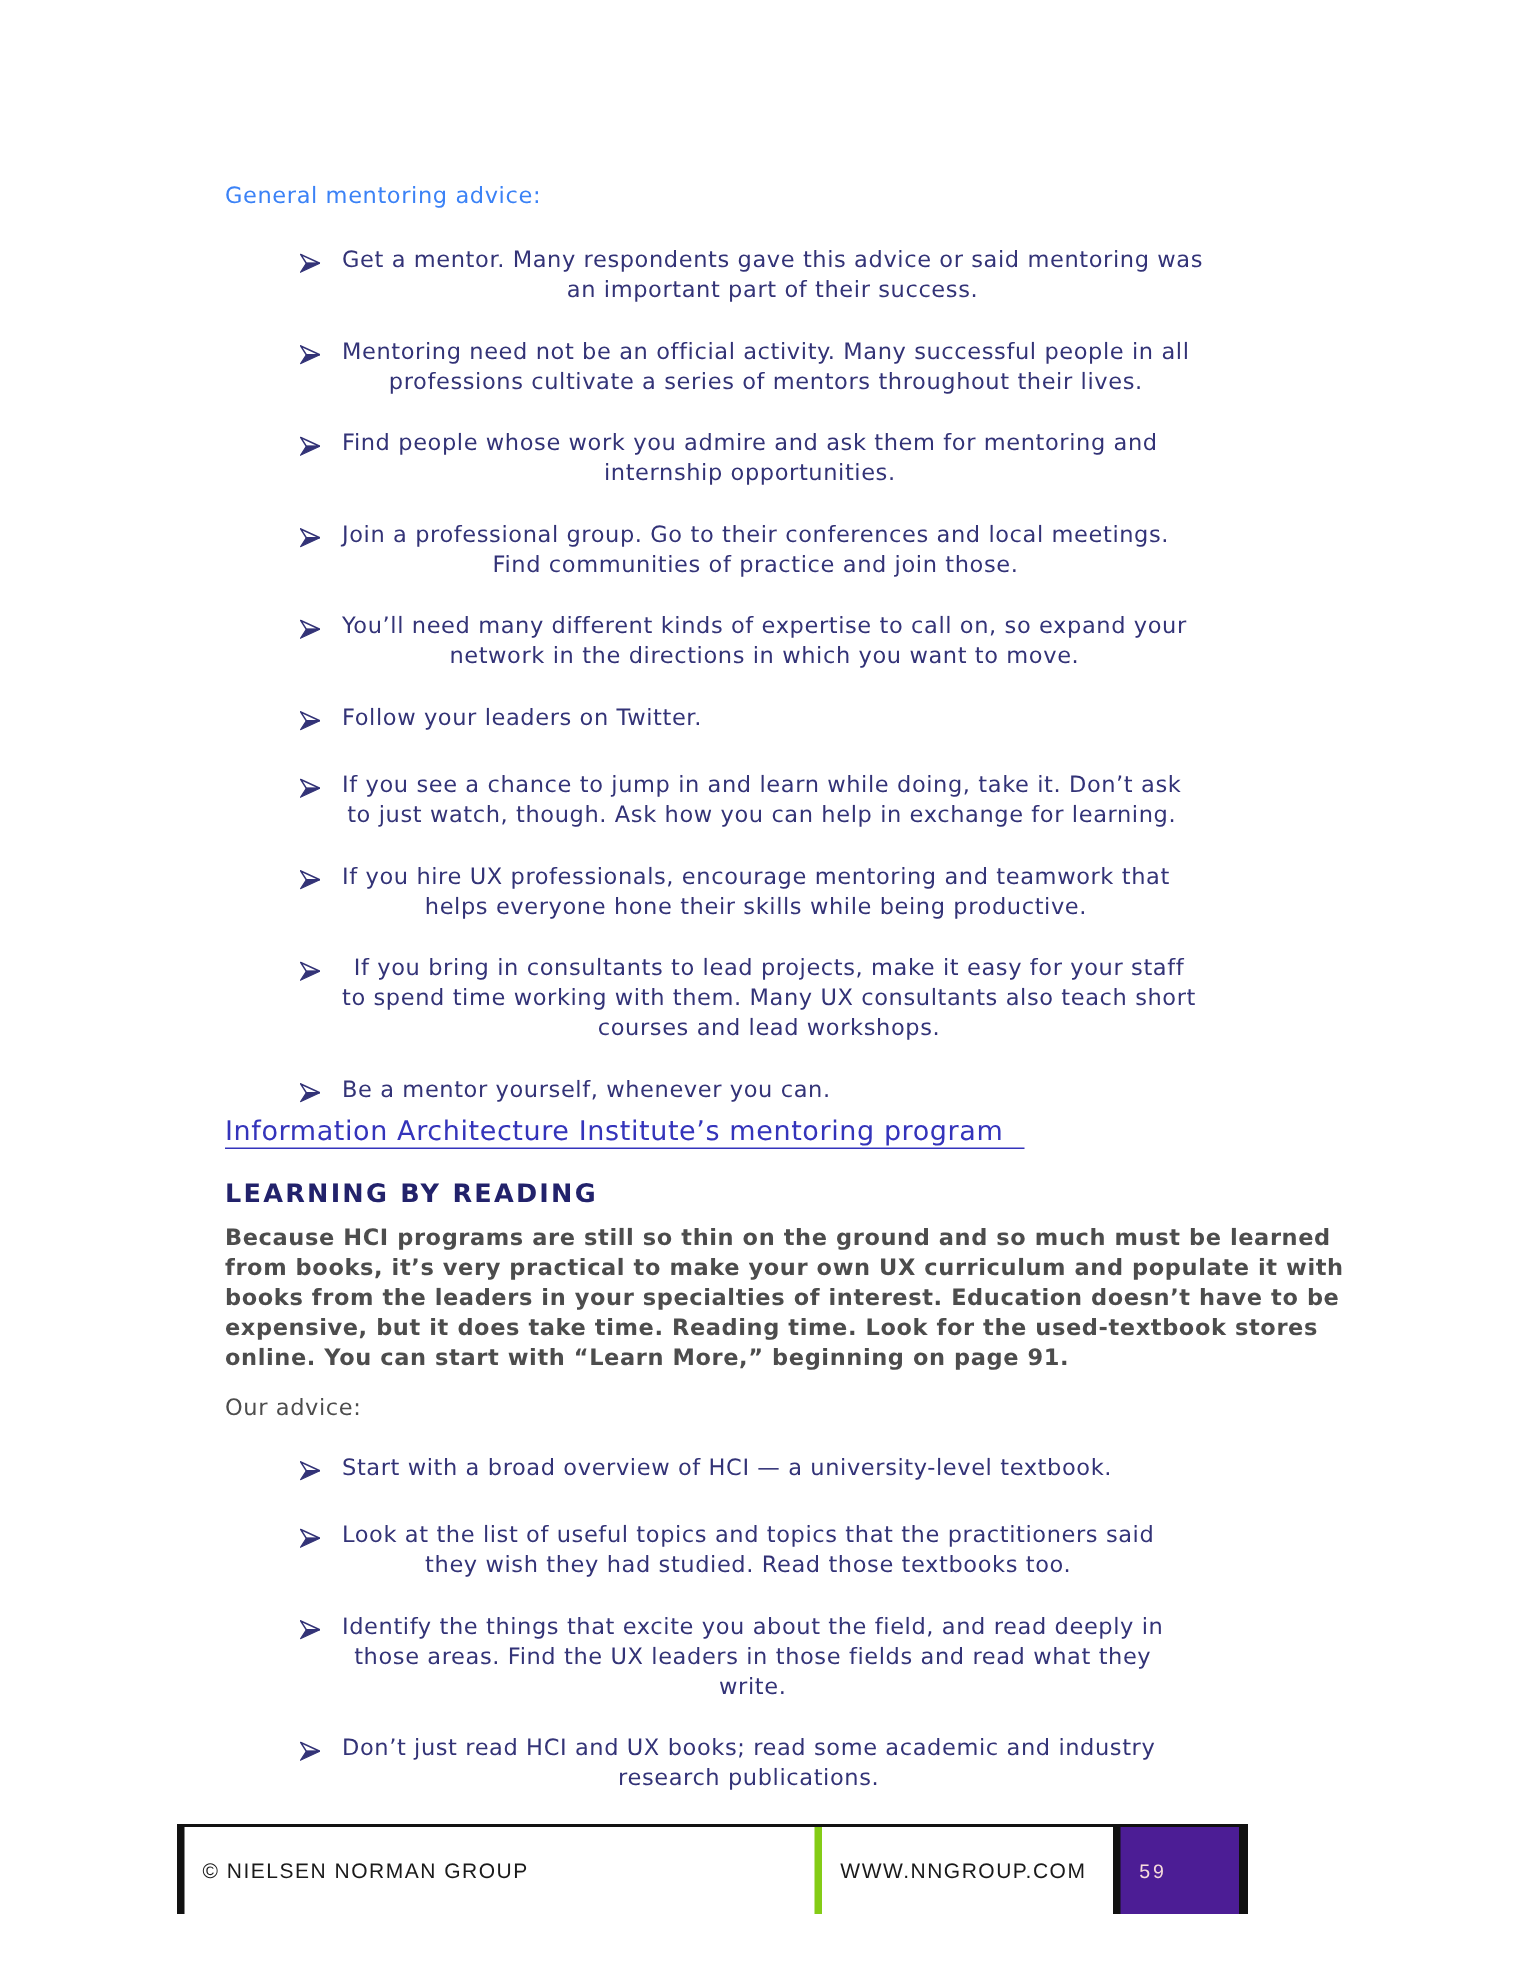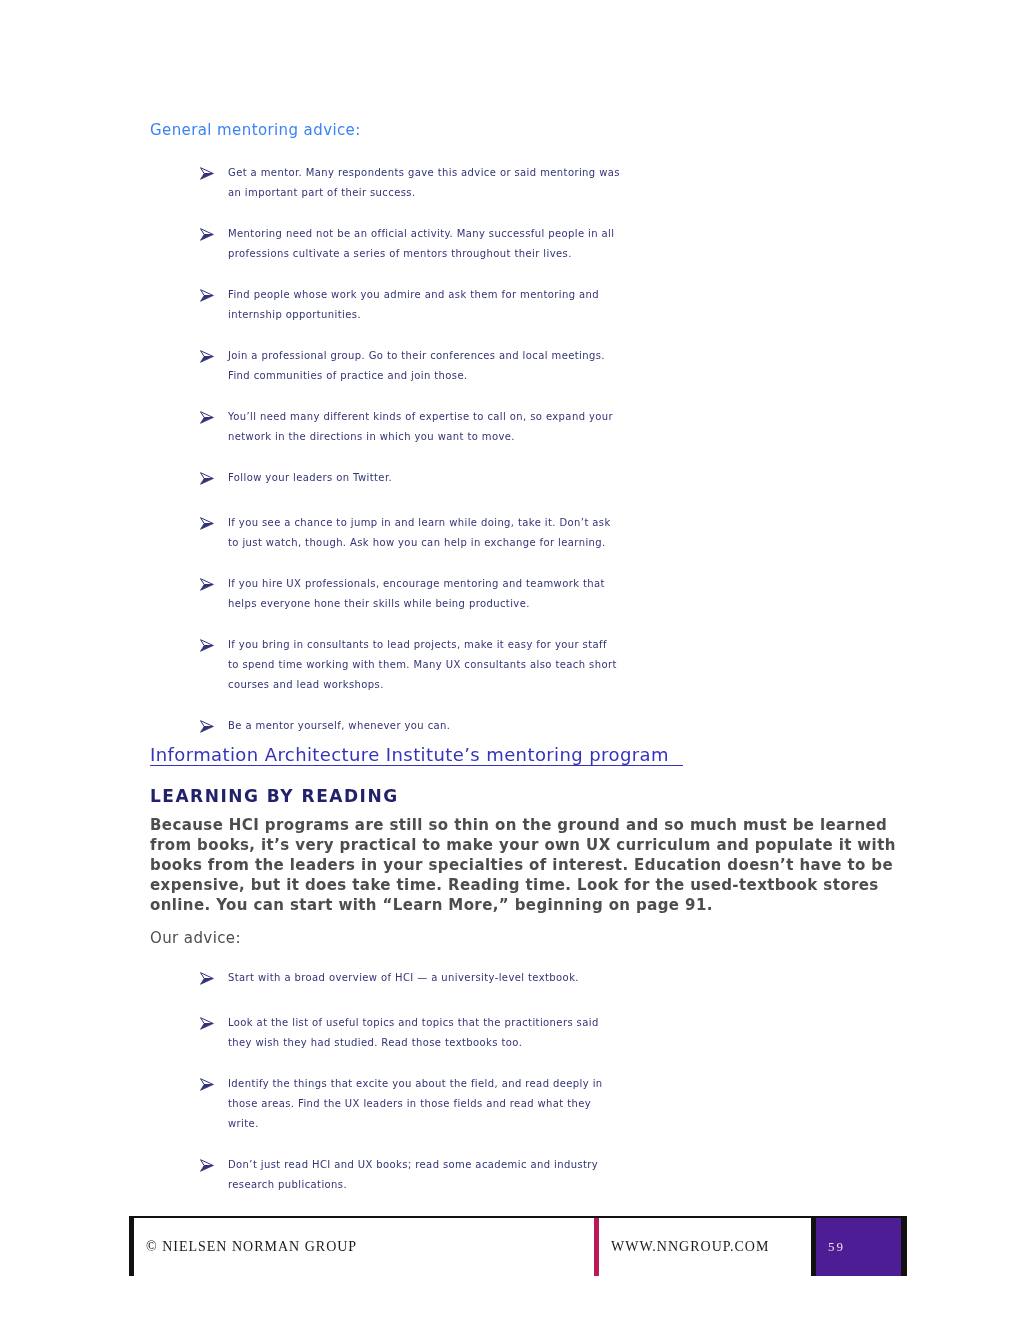--- a/index.html
+++ b/index.html
@@ -28,23 +28,24 @@
   ul.bullet-list {
     list-style: none;
     margin: 0;
     padding: 0 0 0 50px;
   }
   ul.bullet-list li {
     display: flex;
     align-items: flex-start;
     margin: 0 0 21px 0;
     color: #333377;
-    font-size: 10px;
-    line-height: 20px;
-    letter-spacing: 0.4px;
+    font-size: 15px;
+    line-height: 20px;
+    letter-spacing: 0.4px;
+    text-align: center;
   }
   ul.bullet-list.tight-last li:last-child { margin-bottom: 5px; }
   .bullet {
     flex: 0 0 auto;
     width: 14px;
     margin: 4px 14px 0 0;
   }
   .link-line {
     margin: 0;
     font-size: 18px;
@@ -78,40 +79,39 @@
     font-size: 15px;
     line-height: 20px;
     letter-spacing: 0.4px;
     margin: 13px 0 20px 0;
   }
   
   .footer {
     position: absolute;
     left: 118px;
     top: 1216px;
-    width: 778px;
-    font-family: Liberation Serif, serif;
-    margin-left: 11px;
+    width: 714px;
+    font-family: Liberation Sans, sans-serif;
   }
   .footer-top-line { height: 2px; background: #111111; }
   .footer-row { display: flex; height: 58px; }
   .footer-cell {
     box-sizing: border-box;
     display: flex;
     align-items: center;
     background: #ffffff;
   }
   .cell-copyright {
     width: 465px;
     border-left: 5px solid #111111;
     padding-left: 12px;
   }
   .cell-website {
     width: 217px;
-    border-left: 5px solid #be185d;
+    border-left: 5px solid #84cc16;
     padding-left: 12px;
   }
   .cell-page {
     width: 96px;
     border-left: 5px solid #111111;
     border-right: 6px solid #111111;
     background: #4c1d95;
     padding-left: 12px;
   }
   .footer-text {

